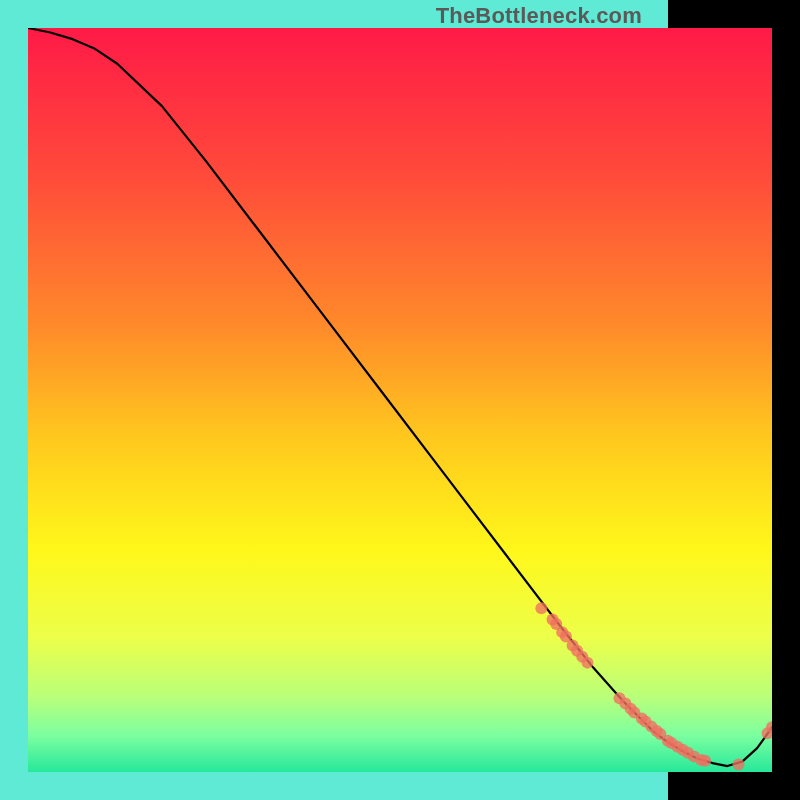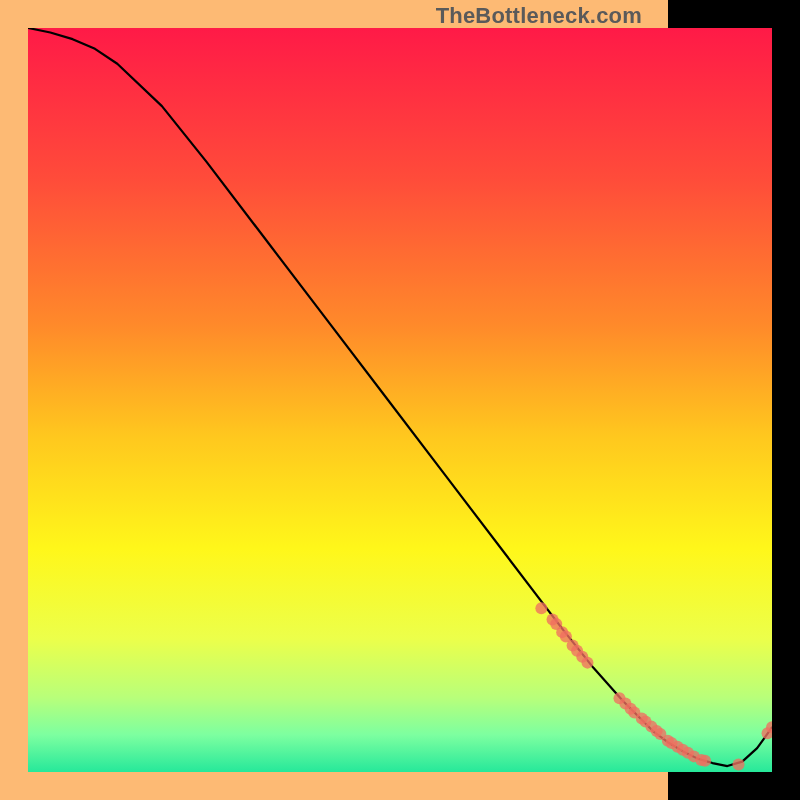--- a/index.html
+++ b/index.html
@@ -9,21 +9,21 @@
     height: 800px;
     background: #000;
     overflow: hidden;
   }
   .frame {
     position: absolute;
     left: 0;
     top: 0;
     width: 668px;
     height: 800px;
-    background: #fdba74;
+    background: #5eead4;
   }
   .plot {
     position: absolute;
     
     left: 28px;
     top: 28px;
     width: 744px;
     height: 744px;
   }
   .watermark {

